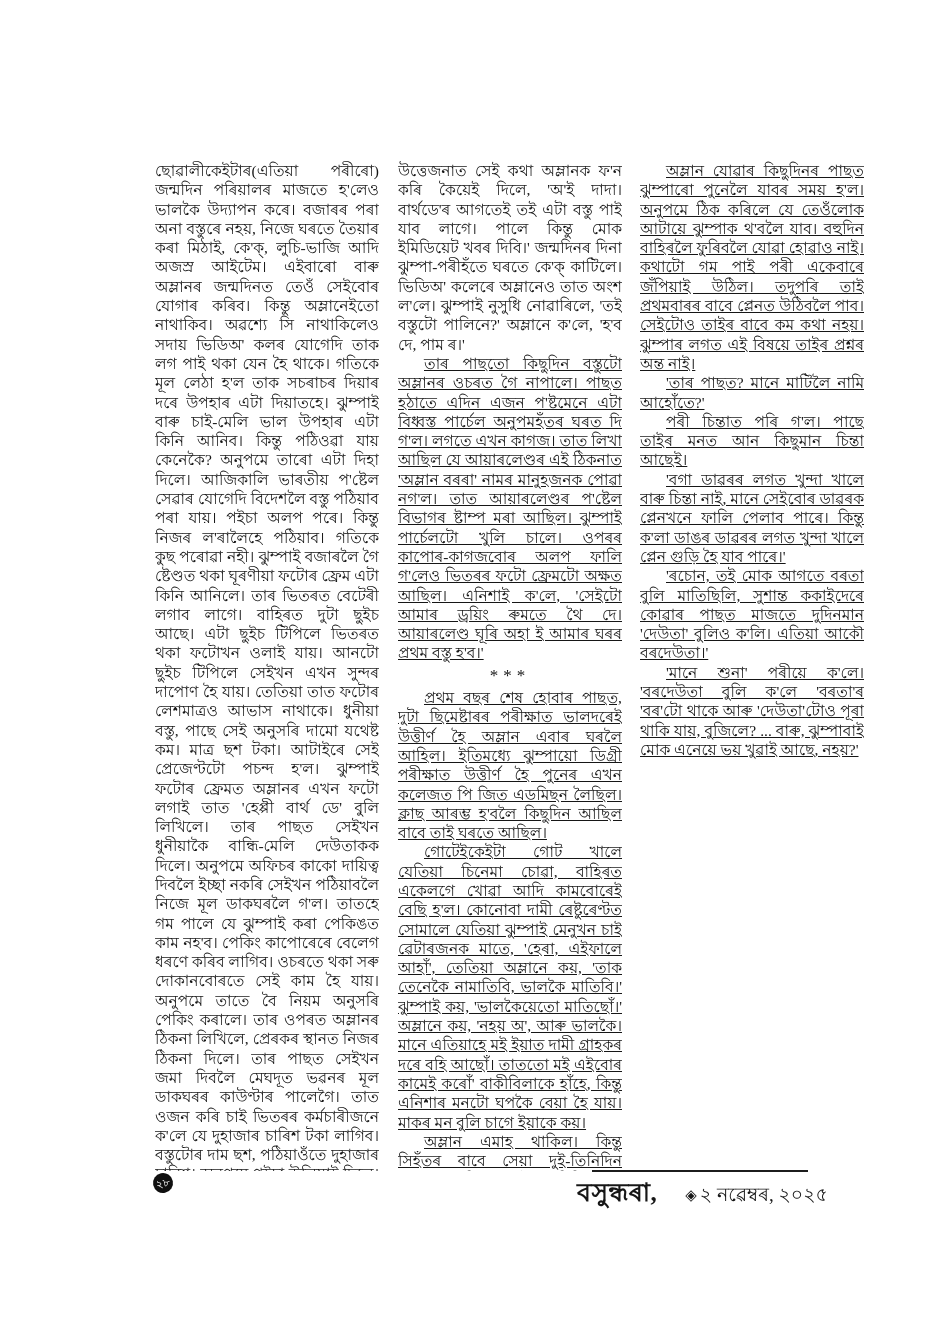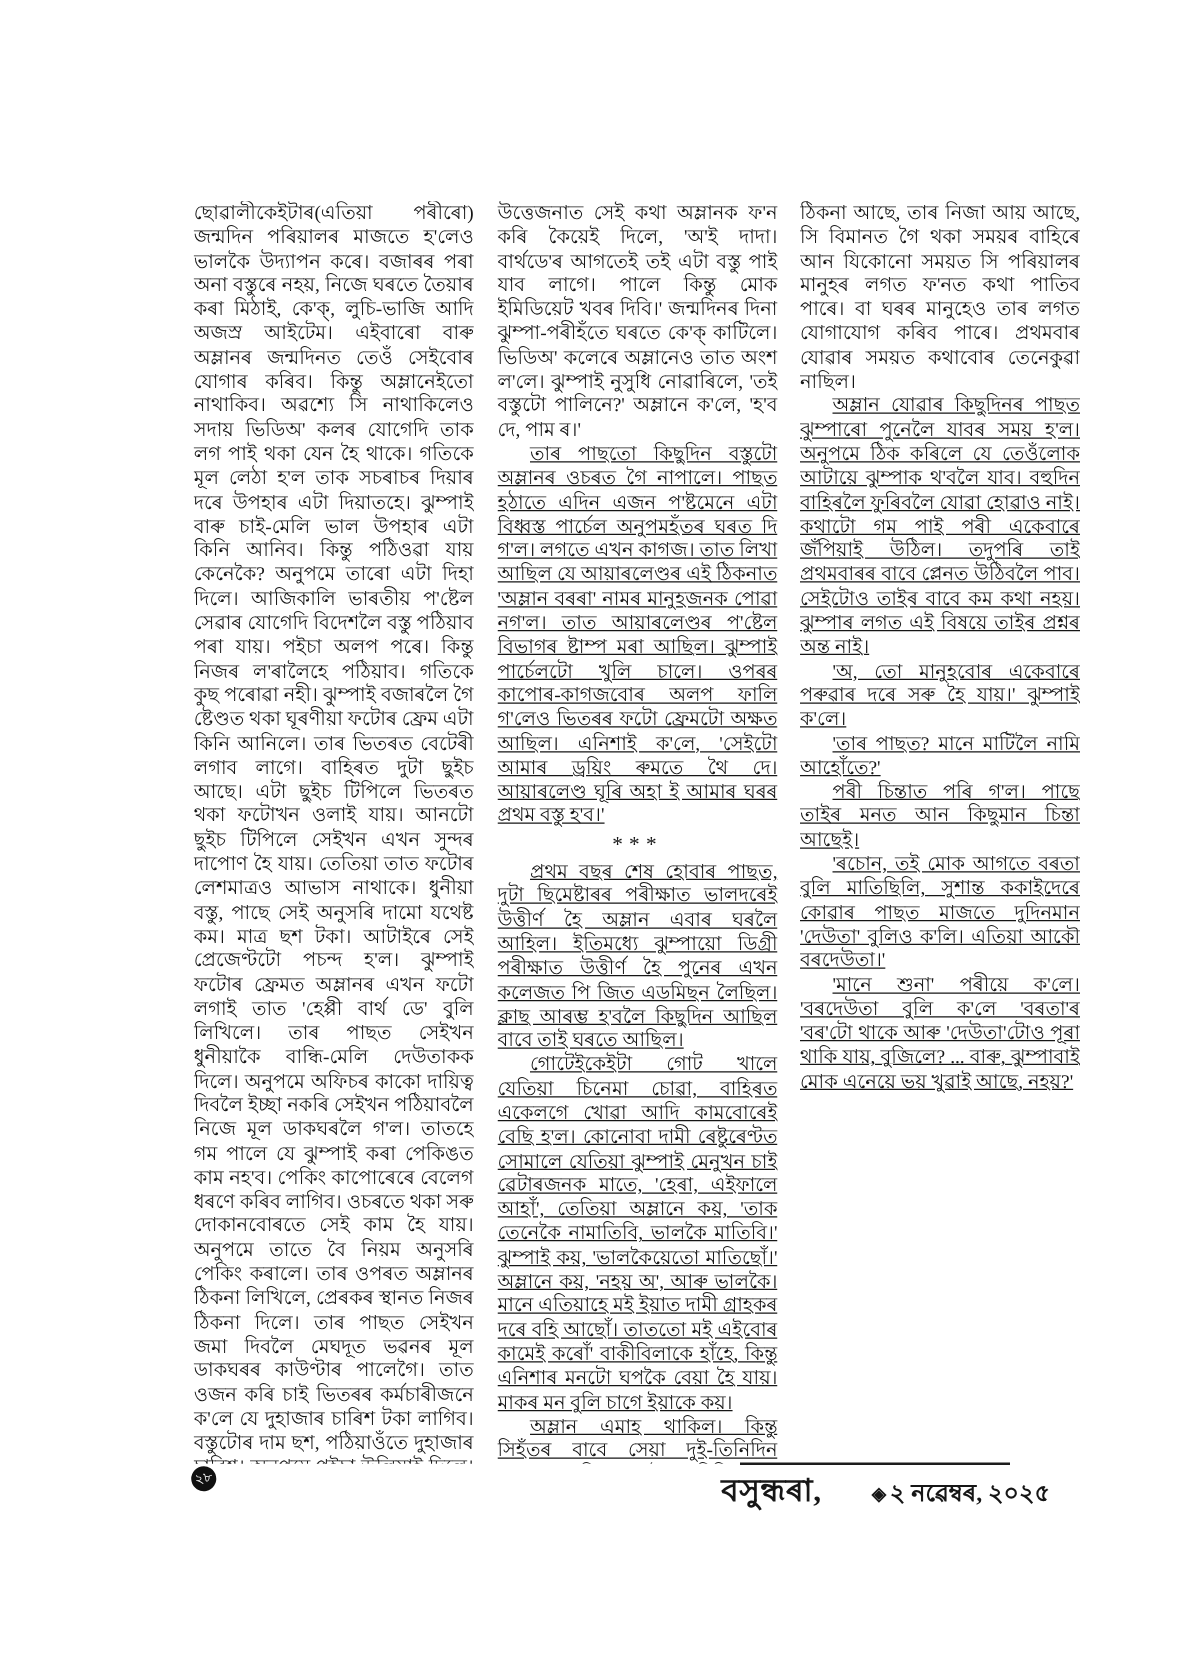--- a/index.html
+++ b/index.html
@@ -46,22 +46,22 @@
     width: 300px;
     white-space: nowrap;
   }
   .magazine-name {
     font-size: 25px;
     font-weight: bold;
     letter-spacing: 0.5px;
   }
   .footer-date {
     font-size: 19px;
-    font-weight: bold;
-    margin-left: 40px;
+    font-weight: normal;
+    margin-left: 28px;
   }
   .diamond { font-size: 15px; margin-right: 3px; vertical-align: 1px; }
   .page-number-badge {
     position: absolute;
     left: 153px; top: 1173px;
     width: 20px; height: 20px;
     border-radius: 50%;
     background: #101010;
     color: #ffffff;
     font-size: 11px;
@@ -82,25 +82,24 @@
   <div id="col2" class="col">
       <p class="flush">উত্তেজনাত সেই কথা অম্লানক ফ'ন কৰি কৈয়েই দিলে, 'অ'ই দাদা। বাৰ্থডে'ৰ আগতেই তই এটা বস্তু পাই যাব লাগে। পালে কিন্তু মোক ইমিডিয়েট খবৰ দিবি।' জন্মদিনৰ দিনা ঝুম্পা-পৰীহঁতে ঘৰতে কে'ক্ কাটিলে। ভিডিঅ' কলেৰে অম্লানেও তাত অংশ ল'লে। ঝুম্পাই নুসুধি নোৱাৰিলে, 'তই বস্তুটো পালিনে?' অম্লানে ক'লে, 'হ'ব দে, পাম ৰ।'</p>
       <p class="indent">তাৰ পাছতো কিছুদিন বস্তুটো অম্লানৰ ওচৰত গৈ নাপালে। পাছত হঠাতে এদিন এজন প'ষ্টমেনে এটা বিধ্বস্ত পাৰ্চেল অনুপমহঁতৰ ঘৰত দি গ'ল। লগতে এখন কাগজ। তাত লিখা আছিল যে আয়াৰলেণ্ডৰ এই ঠিকনাত 'অম্লান বৰৰা' নামৰ মানুহজনক পোৱা নগ'ল। তাত আয়াৰলেণ্ডৰ প'ষ্টেল বিভাগৰ ষ্টাম্প মৰা আছিল। ঝুম্পাই পাৰ্চেলটো খুলি চালে। ওপৰৰ কাপোৰ-কাগজবোৰ অলপ ফালি গ'লেও ভিতৰৰ ফটো ফ্ৰেমটো অক্ষত আছিল। এনিশাই ক'লে, 'সেইটো আমাৰ ড্ৰয়িং ৰুমতে থৈ দে। আয়াৰলেণ্ড ঘূৰি অহা ই আমাৰ ঘৰৰ প্ৰথম বস্তু হ'ব।'</p>
       <p class="separator">***</p>
       <p class="indent">প্ৰথম বছৰ শেষ হোবাৰ পাছত, দুটা ছিমেষ্টাৰৰ পৰীক্ষাত ভালদৰেই উত্তীৰ্ণ হৈ অম্লান এবাৰ ঘৰলৈ আহিল। ইতিমধ্যে ঝুম্পায়ো ডিগ্ৰী পৰীক্ষাত উত্তীৰ্ণ হৈ পুনেৰ এখন কলেজত পি জিত এডমিছন লৈছিল। ক্লাছ আৰম্ভ হ'বলৈ কিছুদিন আছিল বাবে তাই ঘৰতে আছিল।</p>
       <p class="indent">গোটেইকেইটা গোট খালে যেতিয়া চিনেমা চোৱা, বাহিৰত একেলগে খোৱা আদি কামবোৰেই বেছি হ'ল। কোনোবা দামী ৰেষ্টুৰেণ্টত সোমালে যেতিয়া ঝুম্পাই মেনুখন চাই ৱেটাৰজনক মাতে, 'হেৰা, এইফালে আহাঁ', তেতিয়া অম্লানে কয়, 'তাক তেনেকৈ নামাতিবি, ভালকৈ মাতিবি।' ঝুম্পাই কয়, 'ভালকৈয়েতো মাতিছোঁ।' অম্লানে কয়, 'নহয় অ', আৰু ভালকৈ। মানে এতিয়াহে মই ইয়াত দামী গ্ৰাহকৰ দৰে বহি আছোঁ। তাততো মই এইবোৰ কামেই কৰোঁ' বাকীবিলাকে হাঁহে, কিন্তু এনিশাৰ মনটো ঘপকৈ বেয়া হৈ যায়। মাকৰ মন বুলি চাগে ইয়াকে কয়।</p>
       <p class="indent">অম্লান এমাহ থাকিল। কিন্তু সিহঁতৰ বাবে সেয়া দুই-তিনিদিন যেনহে লাগিল। এই আহিছিল হে যাবৰ হ'লেই নে? অম্লান যোৱাৰ দিনা অনুপমহঁতে আগবৰাবৰ দৰে তাক এয়াৰপ'ৰ্টত থৈ আহিল। এইবাৰ পাছে উভতি আহোঁতে আগবৰাবৰ দৰে বেয়া নালাগিল। কাৰণ এতিয়া আয়াৰলেণ্ড তাৰ বাবে অচিনাকি হৈ থকা নাই। ডাবলিনৰ ৰাস্তা-ঘাট তাৰ চিনাকি, তাত তাৰ নিজা এটা</p>
     </div>
 
   <div id="col3" class="col">
-      <p class="flush">ঠিকনা আছে, তাৰ নিজা আয় আছে, সি বিমানত গৈ থকা সময়ৰ বাহিৰে আন যিকোনো সময়ত সি পৰিয়ালৰ মানুহৰ লগত ফ'নত কথা পাতিব পাৰে। বা ঘৰৰ মানুহেও তাৰ লগত যোগাযোগ কৰিব পাৰে। প্ৰথমবাৰ যোৱাৰ সময়ত কথাবোৰ তেনেকুৱা নাছিল।</p>
       <p class="indent">অম্লান যোৱাৰ কিছুদিনৰ পাছত ঝুম্পাৰো পুনেলৈ যাবৰ সময় হ'ল। অনুপমে ঠিক কৰিলে যে তেওঁলোক আটায়ে ঝুম্পাক থ'বলৈ যাব। বহুদিন বাহিৰলৈ ফুৰিবলৈ যোৱা হোৱাও নাই। কথাটো গম পাই পৰী একেবাৰে জঁপিয়াই উঠিল। তদুপৰি তাই প্ৰথমবাৰৰ বাবে প্লেনত উঠিবলৈ পাব। সেইটোও তাইৰ বাবে কম কথা নহয়। ঝুম্পাৰ লগত এই বিষয়ে তাইৰ প্ৰশ্নৰ অন্ত নাই।</p>
-      <p class="indent">'অ, তো মানুহবোৰ একেবাৰে পৰুৱাৰ দৰে সৰু হৈ যায়।' ঝুম্পাই ক'লে।</p>
       <p class="indent">'তাৰ পাছত? মানে মাটিলৈ নামি আহোঁতে?'</p>
       <p class="indent">পৰী চিন্তাত পৰি গ'ল। পাছে তাইৰ মনত আন কিছুমান চিন্তা আছেই।</p>
+      <p class="indent">'বগা ডাৱৰৰ লগত খুন্দা খালে বাৰু চিন্তা নাই, মানে সেইবোৰ ডাৱৰক প্লেনখনে ফালি পেলাব পাৰে। কিন্তু ক'লা ডাঙৰ ডাৱৰৰ লগত খুন্দা খালে প্লেন গুড়ি হৈ যাব পাৰে।'</p>
       <p class="indent">'ৰচোন, তই মোক আগতে বৰতা বুলি মাতিছিলি, সুশান্ত ককাইদেৰে কোৱাৰ পাছত মাজতে দুদিনমান 'দেউতা' বুলিও ক'লি। এতিয়া আকৌ বৰদেউতা।'</p>
       <p class="indent">'মানে শুনা' পৰীয়ে ক'লে। 'বৰদেউতা বুলি ক'লে 'বৰতা'ৰ 'বৰ'টো থাকে আৰু 'দেউতা'টোও পূৰা থাকি যায়, বুজিলে? ... বাৰু, ঝুম্পাবাই মোক এনেয়ে ভয় খুৱাই আছে, নহয়?'</p>
     </div>
 
   <div class="page-number-badge">
     <span>২৮</span>
   </div>
 
   <div class="footer-rule"></div>
 

